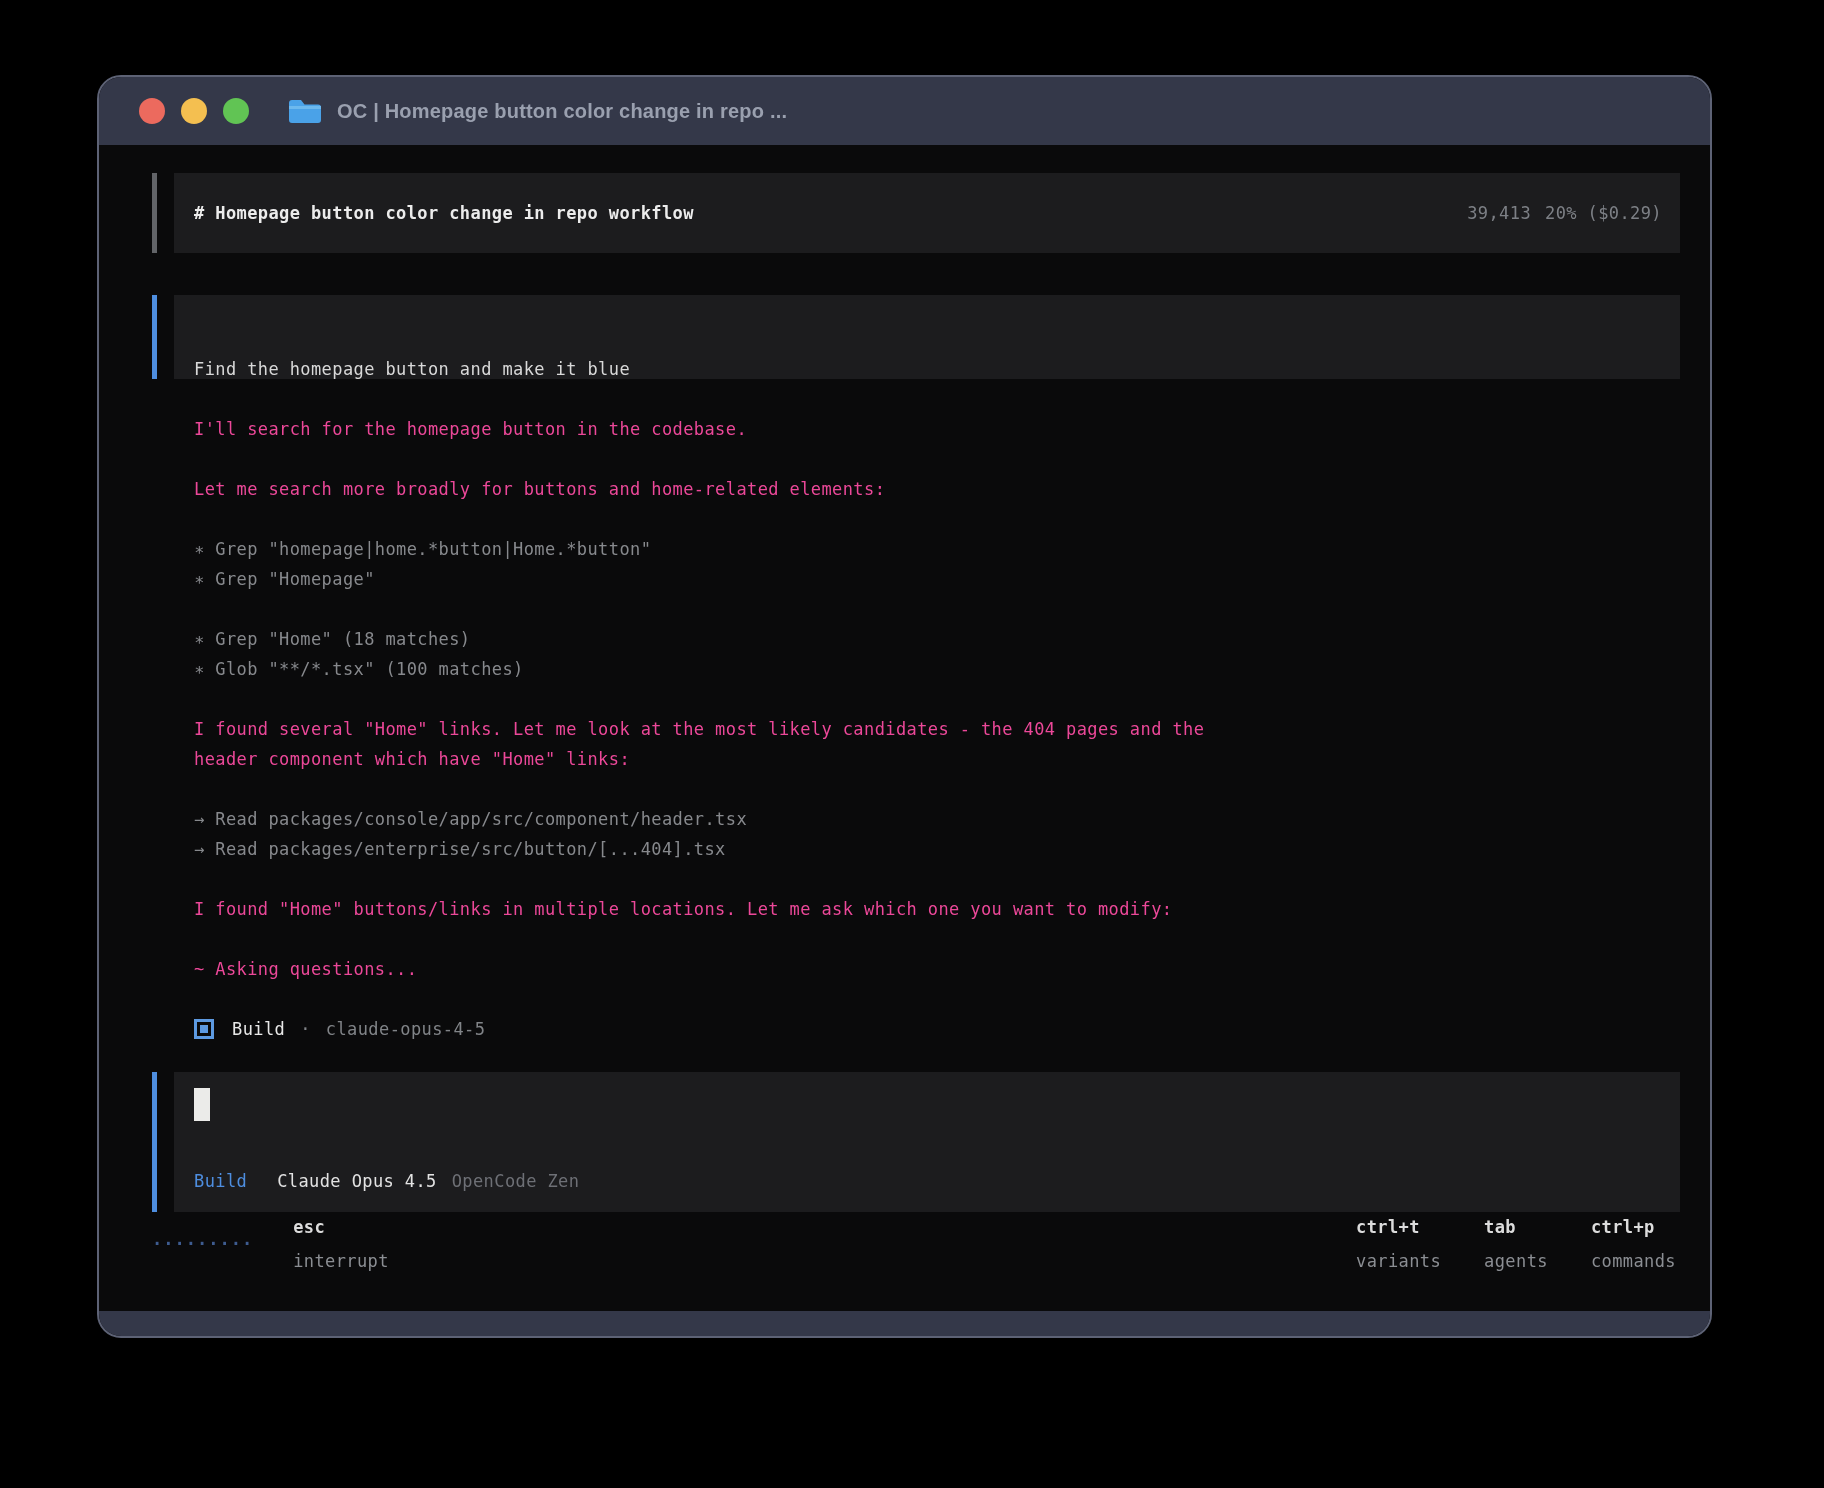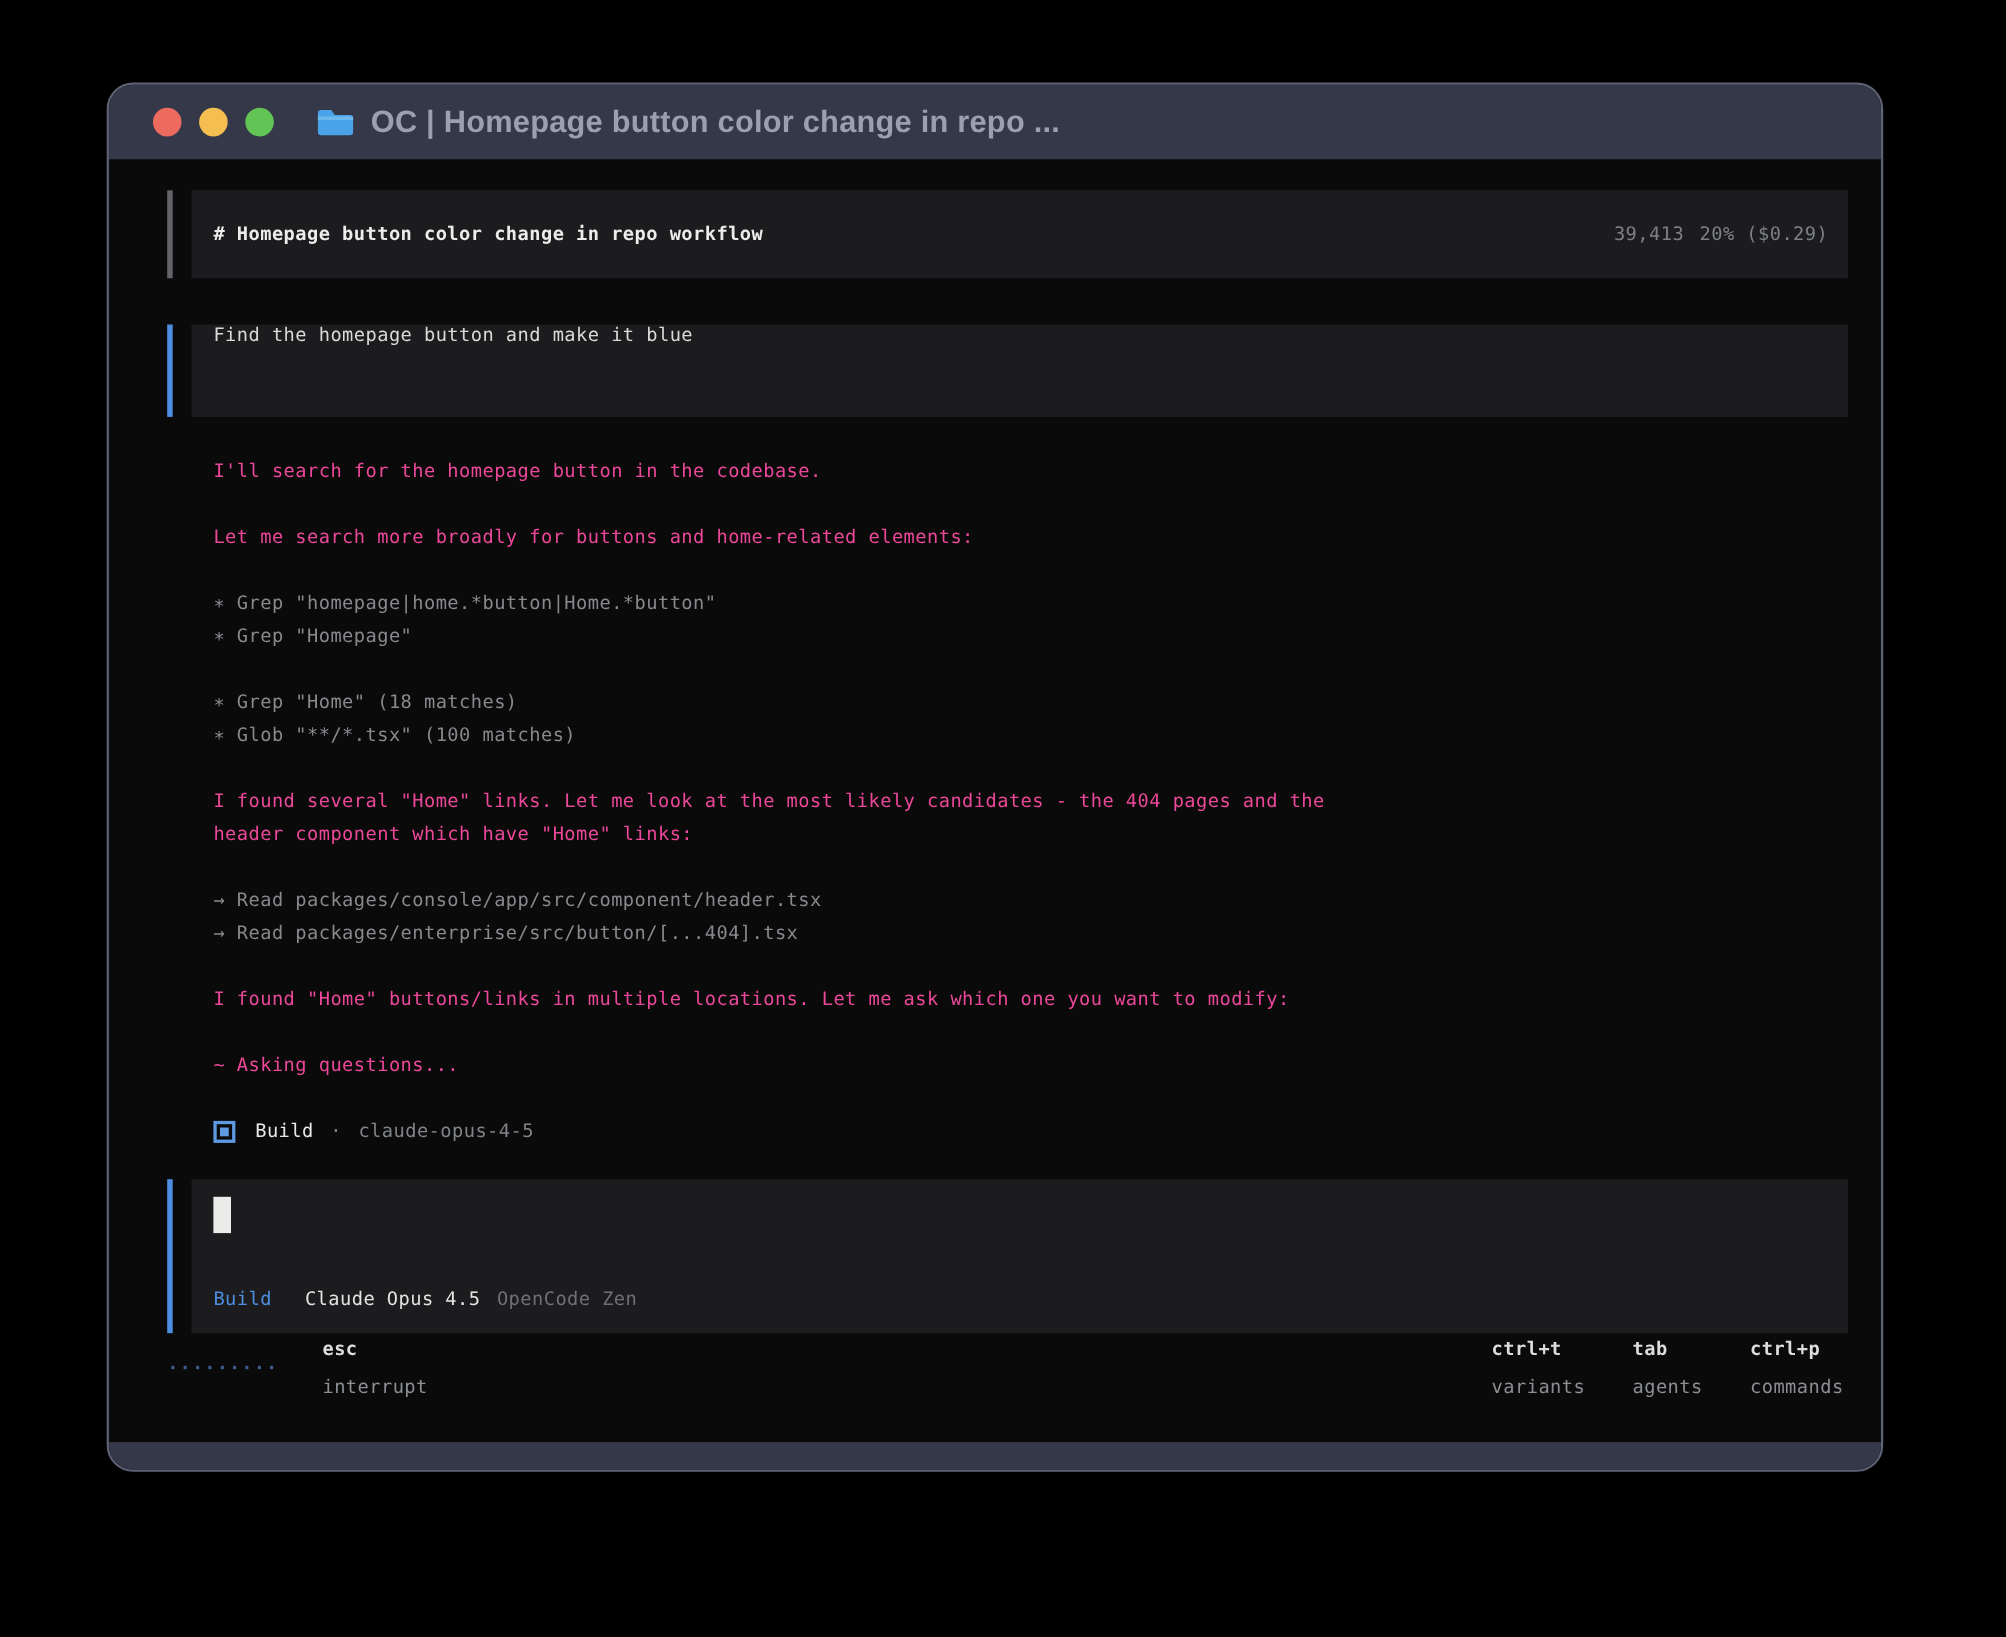--- a/index.html
+++ b/index.html
@@ -16,21 +16,21 @@
     display:flex; align-items:center; padding-left:40px;
   }
   .lights { display:flex; gap:16px; align-items:center; }
   .light { width:26px; height:26px; border-radius:50%; }
   .light.red { background:#ec6a5e; }
   .light.yellow { background:#f4bf50; }
   .light.green { background:#61c454; }
   .folder { margin-left:38px; margin-right:14px; display:flex; align-items:center; }
   .tb-title {
     font-family:"Liberation Sans", sans-serif; font-weight:bold;
-    font-size:28px; color:#9aa0af; letter-spacing:0.2px;
+    font-size:20px; color:#9aa0af; letter-spacing:0.2px;
   }
 
   .content {
     flex:1 1 auto; background:#0a0a0b; padding:0 30px 0 53px;
     display:flex; flex-direction:column; overflow:hidden;
     font-size:17px; letter-spacing:0.4px;
   }
   .bottomstrip { height:25px; background:#343849; flex:0 0 auto; }
 
   .block {
@@ -43,21 +43,21 @@
   .block.blue-bar::before { background:#4e8ee0; }
 
   .header-block {
     margin-top:28px; height:80px;
     display:flex; align-items:center; justify-content:space-between;
     padding-right:18px;
   }
   .header-title { font-weight:bold; color:#ececec; white-space:pre; }
   .header-stats { color:#7d8086; white-space:pre; display:flex; gap:14px; }
 
-  .user-block { margin-top:42px; height:84px; display:flex; align-items:flex-start; }
+  .user-block { margin-top:42px; height:84px; display:flex; align-items:flex-end; }
   .user-text { color:#d9d9d9; white-space:pre; }
 
   .messages { margin-top:35px; margin-left:42px; }
   .msg-group { margin-bottom:30px; }
   .line { line-height:30px; white-space:pre; }
   .line.text { color:#ec4899; }
   .line.tool { color:#87898d; }
 
   .agent-line { display:flex; align-items:center; height:30px; }
   .agent-icon {

